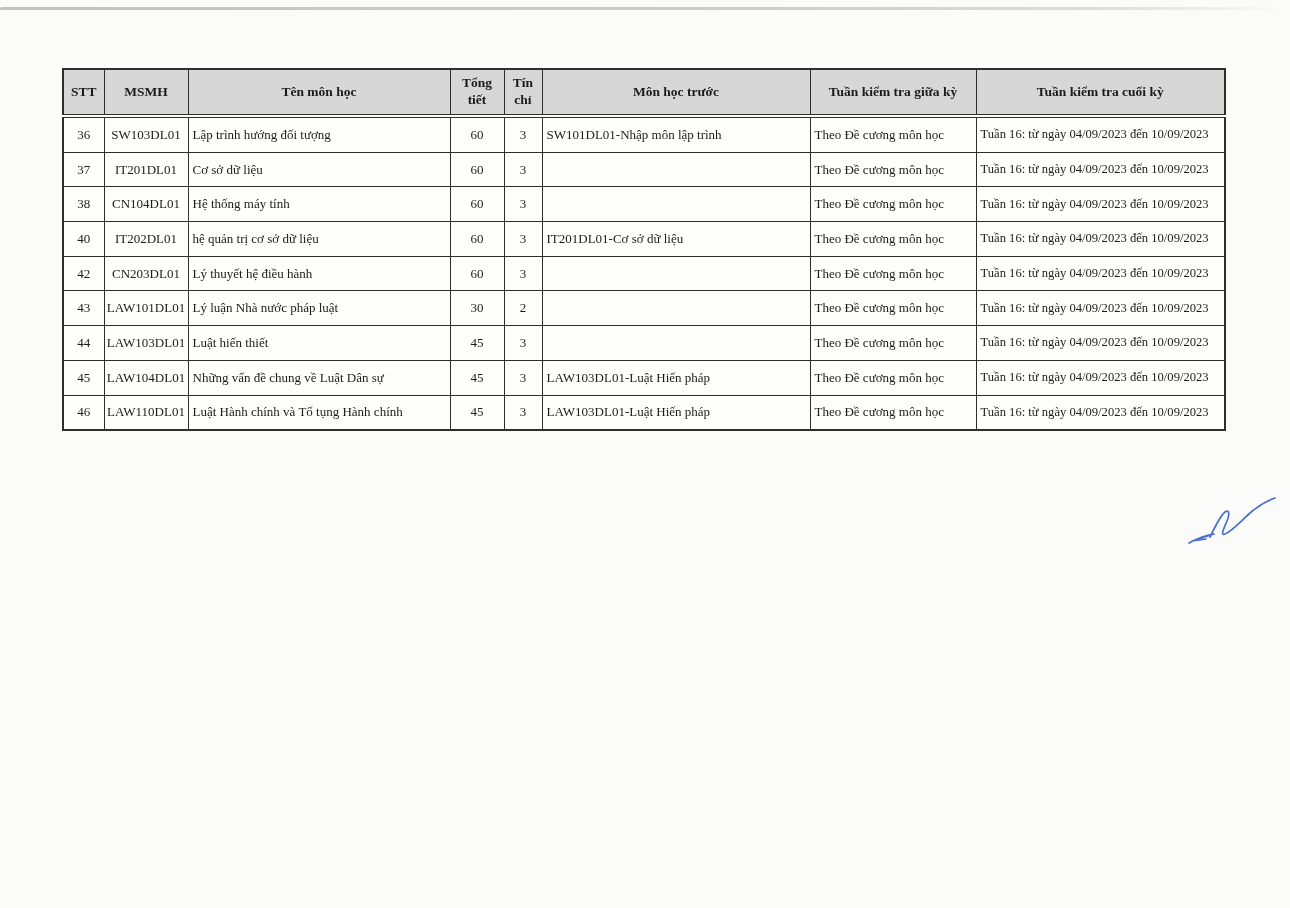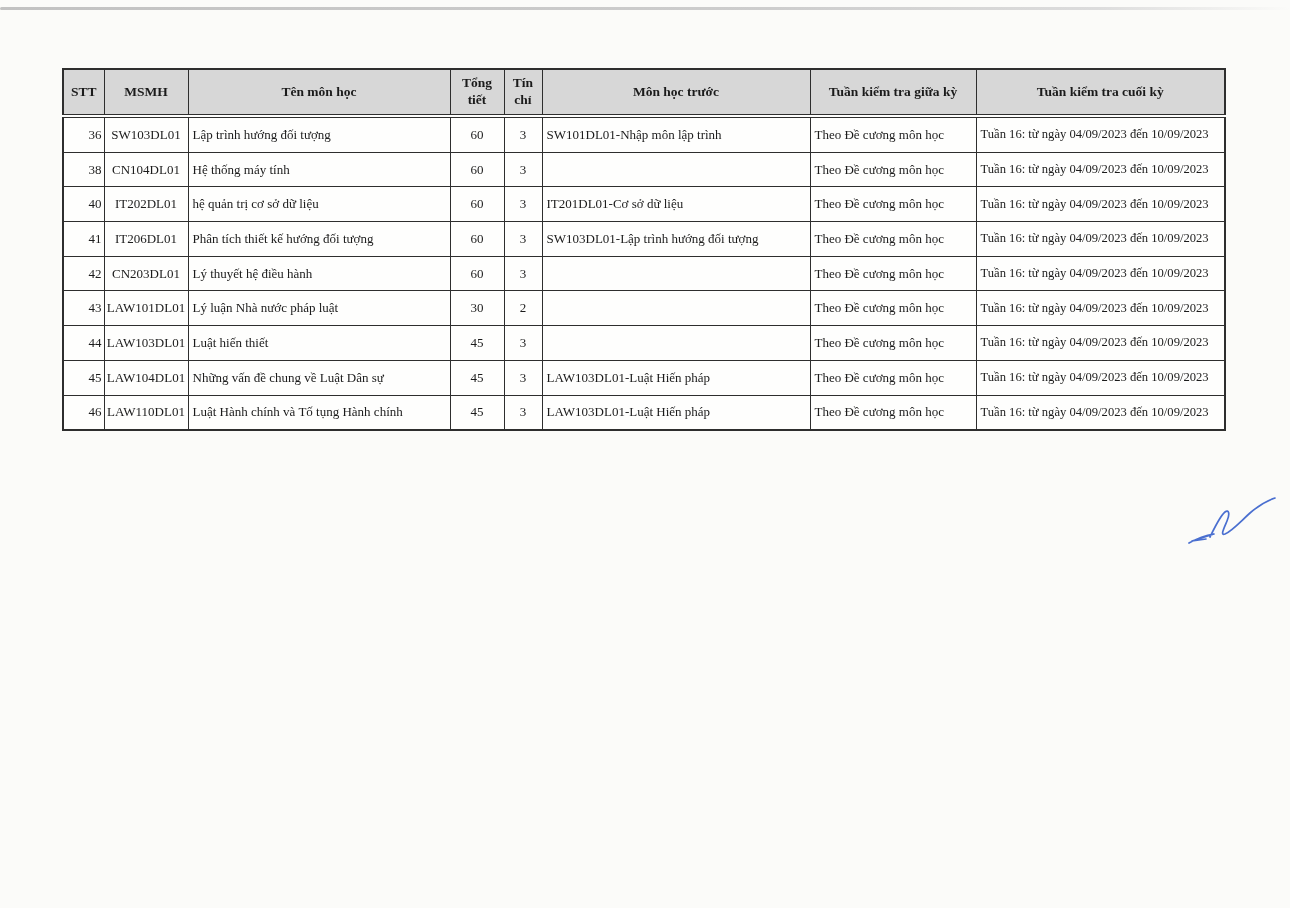--- a/index.html
+++ b/index.html
@@ -54,21 +54,21 @@
   .course-table td{
     font-size:13px;
     height:33.7px;
     padding:0 4px;
   }
   .course-table td:nth-child(1),
   .course-table td:nth-child(2),
   .course-table td:nth-child(4),
   .course-table td:nth-child(5){text-align:center;padding:0 2px;}
   .course-table td:nth-child(8){font-size:12.6px;}
-  .course-table td:first-child{border-left:2px solid var(--border);text-align:right;}
+  .course-table td:first-child{border-left:2px solid var(--border);}
   .course-table td:last-child{border-right:2px solid var(--border);}
   .course-table tr:last-child td{border-bottom:2px solid var(--border);}
   .signature{
     position:absolute;left:1182px;top:496px;width:100px;height:62px;
   }
 </style>
 </head>
 <body>
 
 <div class="scan-line"></div>
@@ -102,46 +102,46 @@
           <td>36</td>
           <td>SW103DL01</td>
           <td>Lập trình hướng đối tượng</td>
           <td>60</td>
           <td>3</td>
           <td>SW101DL01-Nhập môn lập trình</td>
           <td>Theo Đề cương môn học</td>
           <td>Tuần 16: từ ngày 04/09/2023 đến 10/09/2023</td>
         </tr>
         <tr>
+          <td>37</td>
+          <td>IT201DL01</td>
+          <td>Cơ sở dữ liệu</td>
+          <td>60</td>
+          <td>3</td>
+          <td></td>
+          <td>Theo Đề cương môn học</td>
+          <td>Tuần 16: từ ngày 04/09/2023 đến 10/09/2023</td>
+        </tr>
+        <tr>
           <td>38</td>
           <td>CN104DL01</td>
           <td>Hệ thống máy tính</td>
           <td>60</td>
           <td>3</td>
           <td></td>
           <td>Theo Đề cương môn học</td>
           <td>Tuần 16: từ ngày 04/09/2023 đến 10/09/2023</td>
         </tr>
         <tr>
           <td>40</td>
           <td>IT202DL01</td>
           <td>hệ quản trị cơ sở dữ liệu</td>
           <td>60</td>
           <td>3</td>
           <td>IT201DL01-Cơ sở dữ liệu</td>
-          <td>Theo Đề cương môn học</td>
-          <td>Tuần 16: từ ngày 04/09/2023 đến 10/09/2023</td>
-        </tr>
-        <tr>
-          <td>41</td>
-          <td>IT206DL01</td>
-          <td>Phân tích thiết kế hướng đối tượng</td>
-          <td>60</td>
-          <td>3</td>
-          <td>SW103DL01-Lập trình hướng đối tượng</td>
           <td>Theo Đề cương môn học</td>
           <td>Tuần 16: từ ngày 04/09/2023 đến 10/09/2023</td>
         </tr>
         <tr>
           <td>42</td>
           <td>CN203DL01</td>
           <td>Lý thuyết hệ điều hành</td>
           <td>60</td>
           <td>3</td>
           <td></td>

